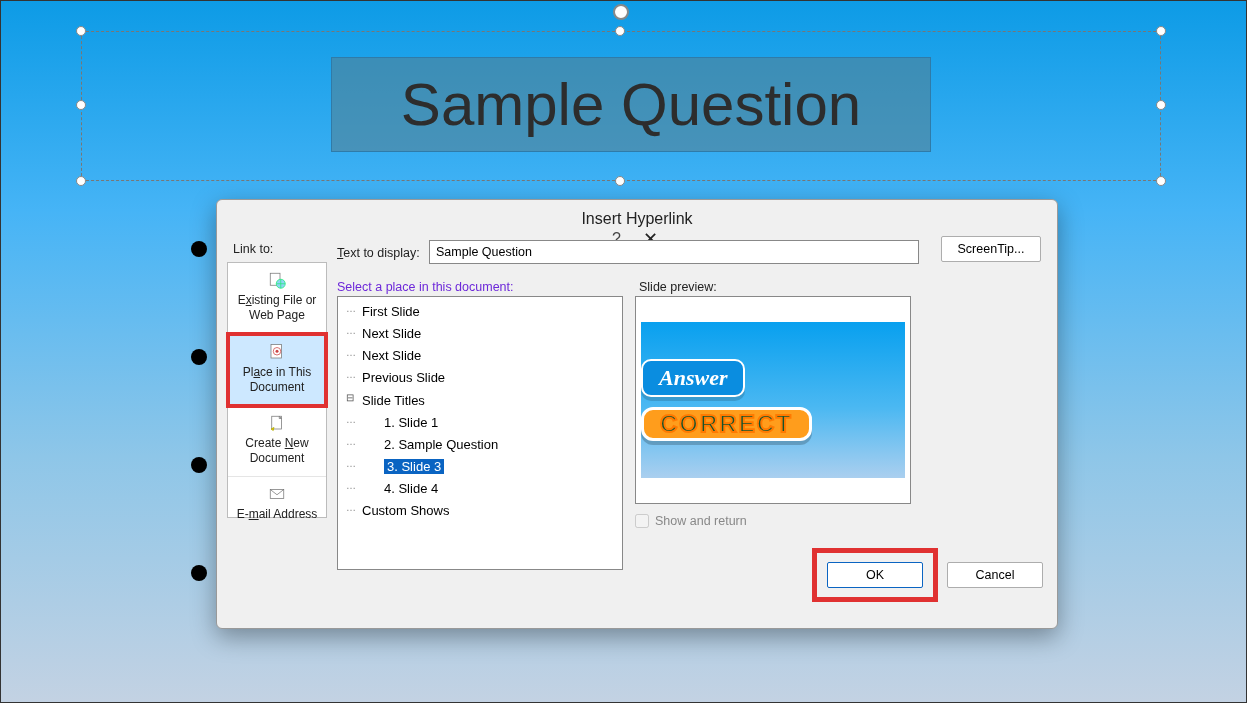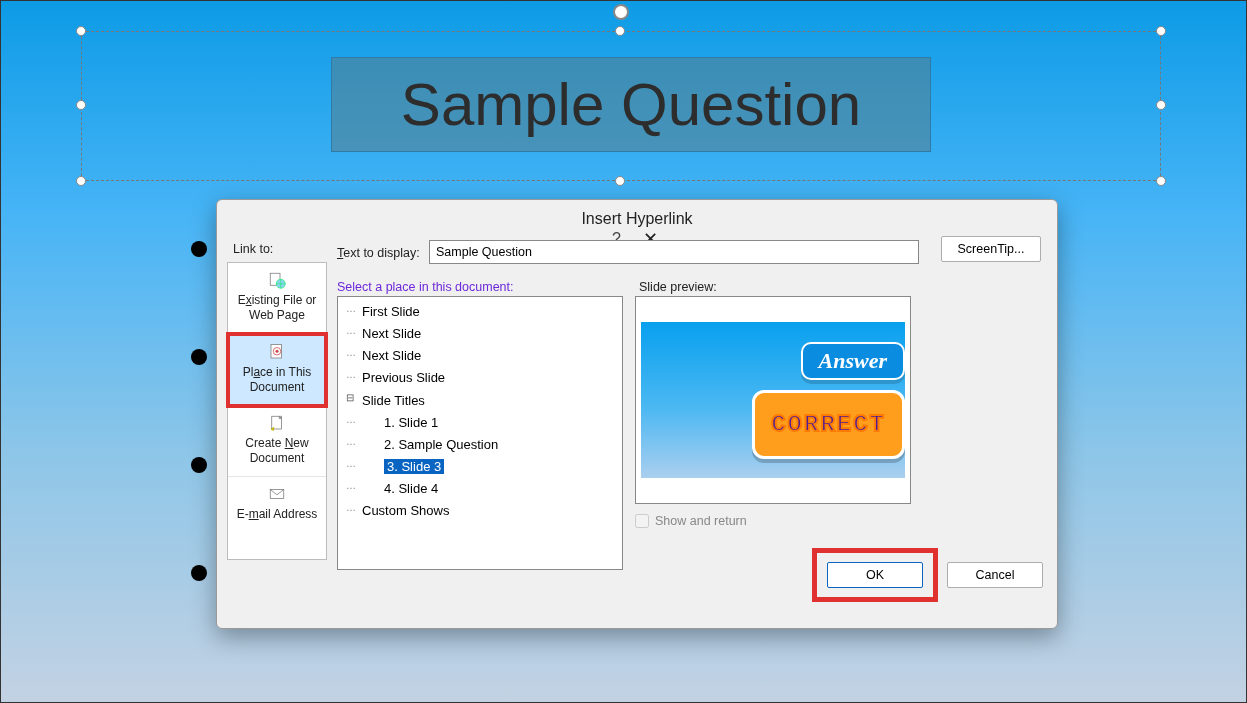--- a/index.html
+++ b/index.html
@@ -40,43 +40,43 @@
   .dialog {
     position:absolute; left:215px; top:198px; width:842px; height:430px;
     background:#f0f0f0; border:1px solid #999; border-radius:6px; box-shadow:0 8px 24px rgba(0,0,0,.35);
   }
   .dlg-title { display:flex; align-items:center; justify-content:space-between; padding:10px 14px 6px 14px; font-size:16px; color:#222;flex-direction:column; }
   .dlg-title .right { display:flex; gap:18px; align-items:center; }
   .help-icon { font-size:16px; color:#444; cursor:pointer; }
   .close-icon { font-size:18px; color:#222; cursor:pointer; padding:0 4px; }
 
   .linkto-label { position:absolute; left:16px; top:42px; font-size:12.5px; color:#222; }
-  .linkto-col { position:absolute; left:10px; top:62px; width:100px; height:298px; border:1px solid #bcbcbc; background:#fff; display:flex; flex-direction:column; }
+  .linkto-col { position:absolute; left:10px; top:62px; width:100px; height:256px; border:1px solid #bcbcbc; background:#fff; display:flex; flex-direction:column; }
   .linkto-item { flex:0 0 auto; text-align:center; font-size:12px; color:#222; padding:8px 4px 10px 4px; border-bottom:1px solid #e5e5e5; cursor:pointer; line-height:1.25;}
   .linkto-item.sel { background:#cde8ff; border:1px solid #7dbbf0; }
   .linkto-item .ic { display:block; margin:0 auto 4px auto; width:18px; height:18px; }
   .highlight { outline:4px solid #e03131; outline-offset:-2px; }
 
   .txt-label { position:absolute; left:120px; top:46px; font-size:12.5px; color:#222; }
   .txt-input { position:absolute; left:212px; top:40px; width:490px; height:24px; border:1px solid #888; background:#fff; padding:2px 6px; font-size:12.5px; color:#000; }
   .screentip-btn { position:absolute; right:16px; top:36px; width:100px; height:26px; border:1px solid #adadad; background:#fff; font-size:12.5px; cursor:pointer; border-radius:2px; }
 
   .place-label { position:absolute; left:120px; top:80px; font-size:12.5px; color:#6d28d9; }
   .tree { position:absolute; left:120px; top:96px; width:286px; height:274px; border:1px solid #888; background:#fff; font-size:13px; color:#000; padding:4px 2px; overflow:hidden; }
   .tree .node { padding:1px 0 1px 22px; line-height:1.55; white-space:nowrap; cursor:pointer; position:relative; }
   .tree .node::before { content:"…"; color:#888; position:absolute; left:6px; top:0; font-size:10px; }
   .tree .branch > .node.head::before { content:"⊟"; color:#555; font-size:10px; }
   .tree .branch .children .node { padding-left:44px; }
   .tree .node.sel span { background:#0a64c2; color:#fff; padding:0 3px; }
 
   .preview-label { position:absolute; left:422px; top:80px; font-size:12.5px; color:#222; }
   .preview { position:absolute; left:418px; top:96px; width:276px; height:208px; border:1px solid #888; background:#fff; display:flex; align-items:center; justify-content:center; }
-  .thumb { width:264px; height:156px; background:linear-gradient(to bottom,#08a0ef 0%, #4bb8f2 55%, #aacfef 100%); display:flex; flex-direction:column; align-items:flex-end; justify-content:center; gap:10px; }
+  .thumb { width:264px; height:156px; background:linear-gradient(to bottom,#08a0ef 0%, #4bb8f2 55%, #aacfef 100%); display:flex; flex-direction:column; align-items:flex-start; justify-content:center; gap:10px; }
   .answer-badge { background:#0a8de0; color:#fff; font-family:cursive; font-style:italic; font-weight:700; font-size:22px; padding:4px 16px; border-radius:10px; border:2px solid #fff; box-shadow:0 4px 0 rgba(0,0,0,.15); }
-  .correct-badge { background:#ff9d1c; border:3px solid #fff; border-radius:12px; padding:18px 16px; box-shadow:0 4px 0 rgba(0,0,0,.2); color:#4c1d95; font-weight:900; font-size:24px; letter-spacing:2px; -webkit-text-stroke:2px #ff7a00; font-family:Liberation Mono, monospace;}
+  .correct-badge { background:#ff9d1c; border:3px solid #fff; border-radius:12px; padding:0 16px; box-shadow:0 4px 0 rgba(0,0,0,.2); color:#14532d; font-weight:900; font-size:24px; letter-spacing:2px; -webkit-text-stroke:2px #ff7a00; font-family:Liberation Sans, sans-serif;}
 
   .show-return { position:absolute; left:418px; top:314px; font-size:12.5px; color:#888; display:flex; align-items:center; gap:6px; }
   .show-return input { width:14px; height:14px; }
 
   .ok-btn { position:absolute; left:610px; top:362px; width:96px; height:26px; border:1px solid #0a64c2; background:#fff; font-size:12.5px; cursor:pointer; border-radius:2px; }
   .ok-wrap { position:absolute; left:595px; top:348px; width:126px; height:54px; border:5px solid #e03131; pointer-events:none; }
   .cancel-btn { position:absolute; left:730px; top:362px; width:96px; height:26px; border:1px solid #adadad; background:#fff; font-size:12.5px; cursor:pointer; border-radius:2px; }
 
   .ic svg { width:18px; height:18px; }
   u { text-decoration: underline; }

